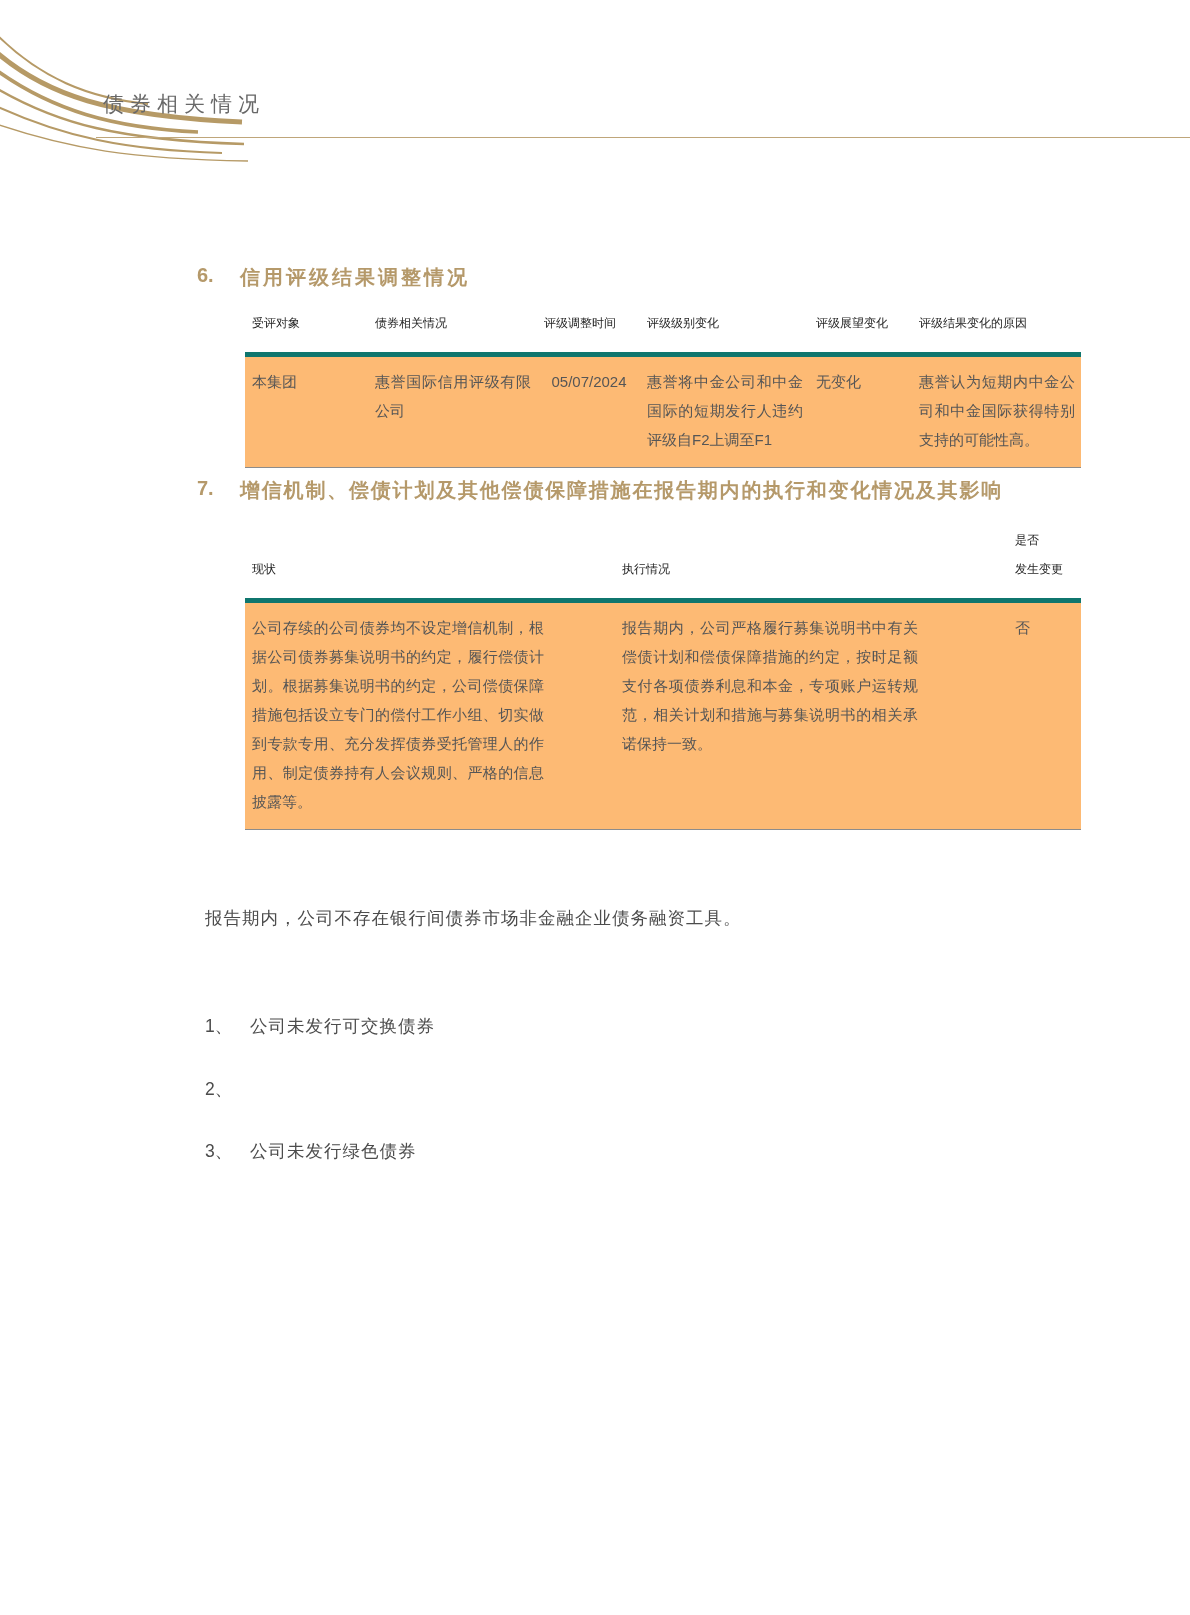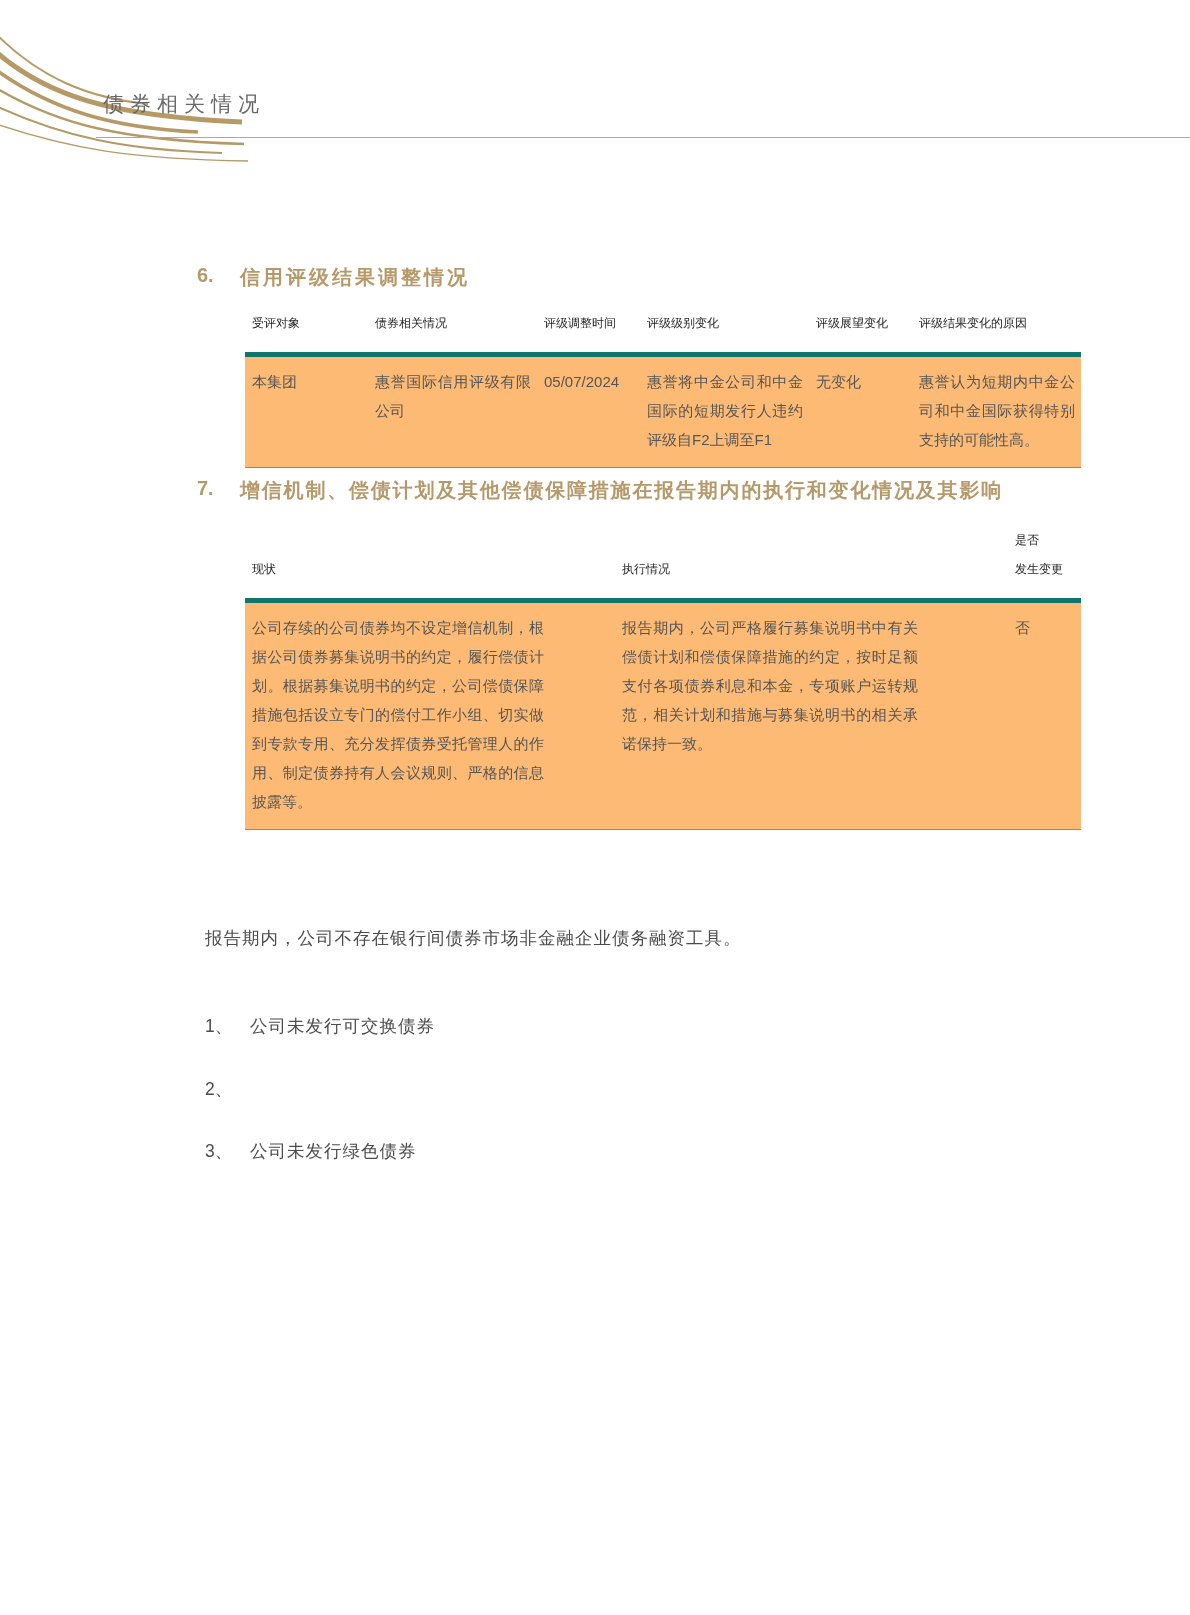--- a/index.html
+++ b/index.html
@@ -24,28 +24,28 @@
   .hd{top:964px;}
 
   
   table{border-collapse:collapse;table-layout:fixed;position:absolute;left:245px;width:836px;}
   .t1{top:303px;}
   .t2{top:520px;}
   th{text-align:left;vertical-align:bottom;font-size:12px;color:#262626;font-weight:normal;
      padding:6px 6px 14px 7px;border-bottom:5px solid #0f766e;line-height:29px;}
   td{background:#fdba74;font-size:15px;color:#565656;line-height:29px;vertical-align:top;
      padding:10px 6px 13px 7px;border-bottom:1px solid #8C8C8C;text-align:justify;text-justify:inter-ideograph;}
-  .t1 td.nowrap{white-space:nowrap;text-align:left;}
+  .t1 td.nowrap{white-space:nowrap;text-align:center;}
   .t2 td.c1{padding-right:76px;}
   .t2 td.c2{padding-left:2px;padding-right:95px;}
   .t2 th.c2{padding-left:2px;}
   .t2 td.c3,.t2 th.c3{padding-left:2px;padding-right:2px;text-align:left;}
 
   
-  .para{position:absolute;left:205px;top:906px;font-size:17.5px;color:#4c4c4c;letter-spacing:1px;margin-top:20px;}
+  .para{position:absolute;left:205px;top:906px;font-size:17.5px;color:#4c4c4c;letter-spacing:1px;}
   .disclosure-item{position:absolute;left:205px;display:flex;font-size:17.5px;color:#4c4c4c;letter-spacing:1px;}
   .disclosure-item .item-num{width:45px;letter-spacing:0;}
   .i1{top:1014px;} .i2{top:1077px;} .i3{top:1139px;}
 
   .page-number{position:absolute;left:104px;top:1524px;font-family:"Liberation Serif", serif;
                font-size:19px;color:#a16207;}
 </style>
 </head>
 <body>
 

